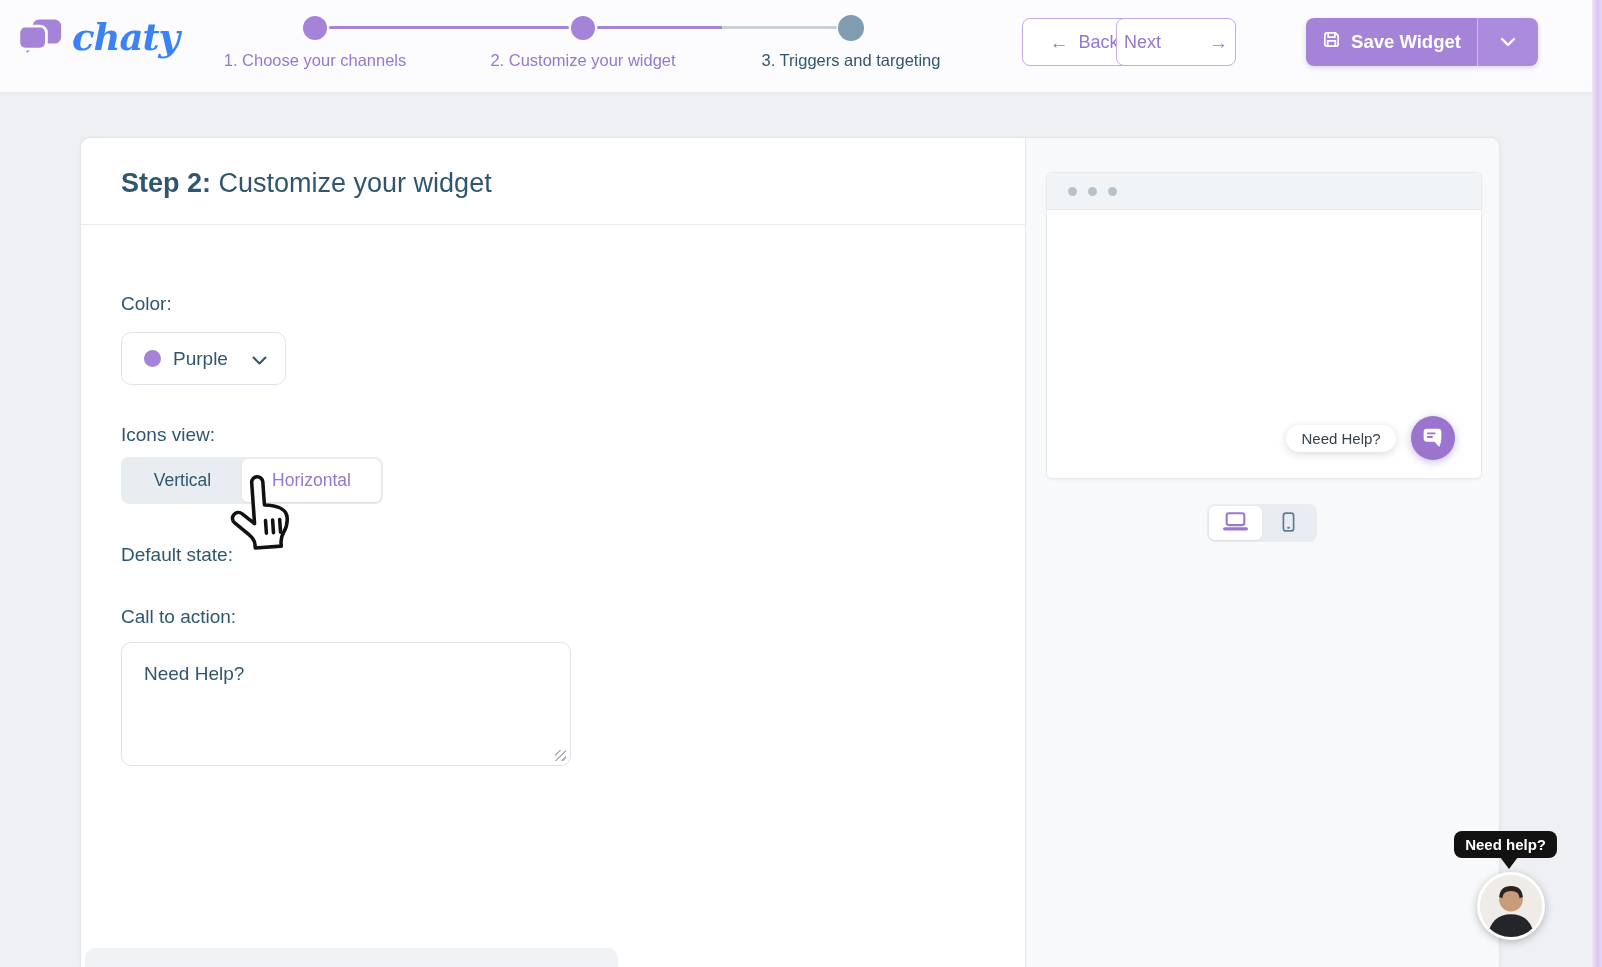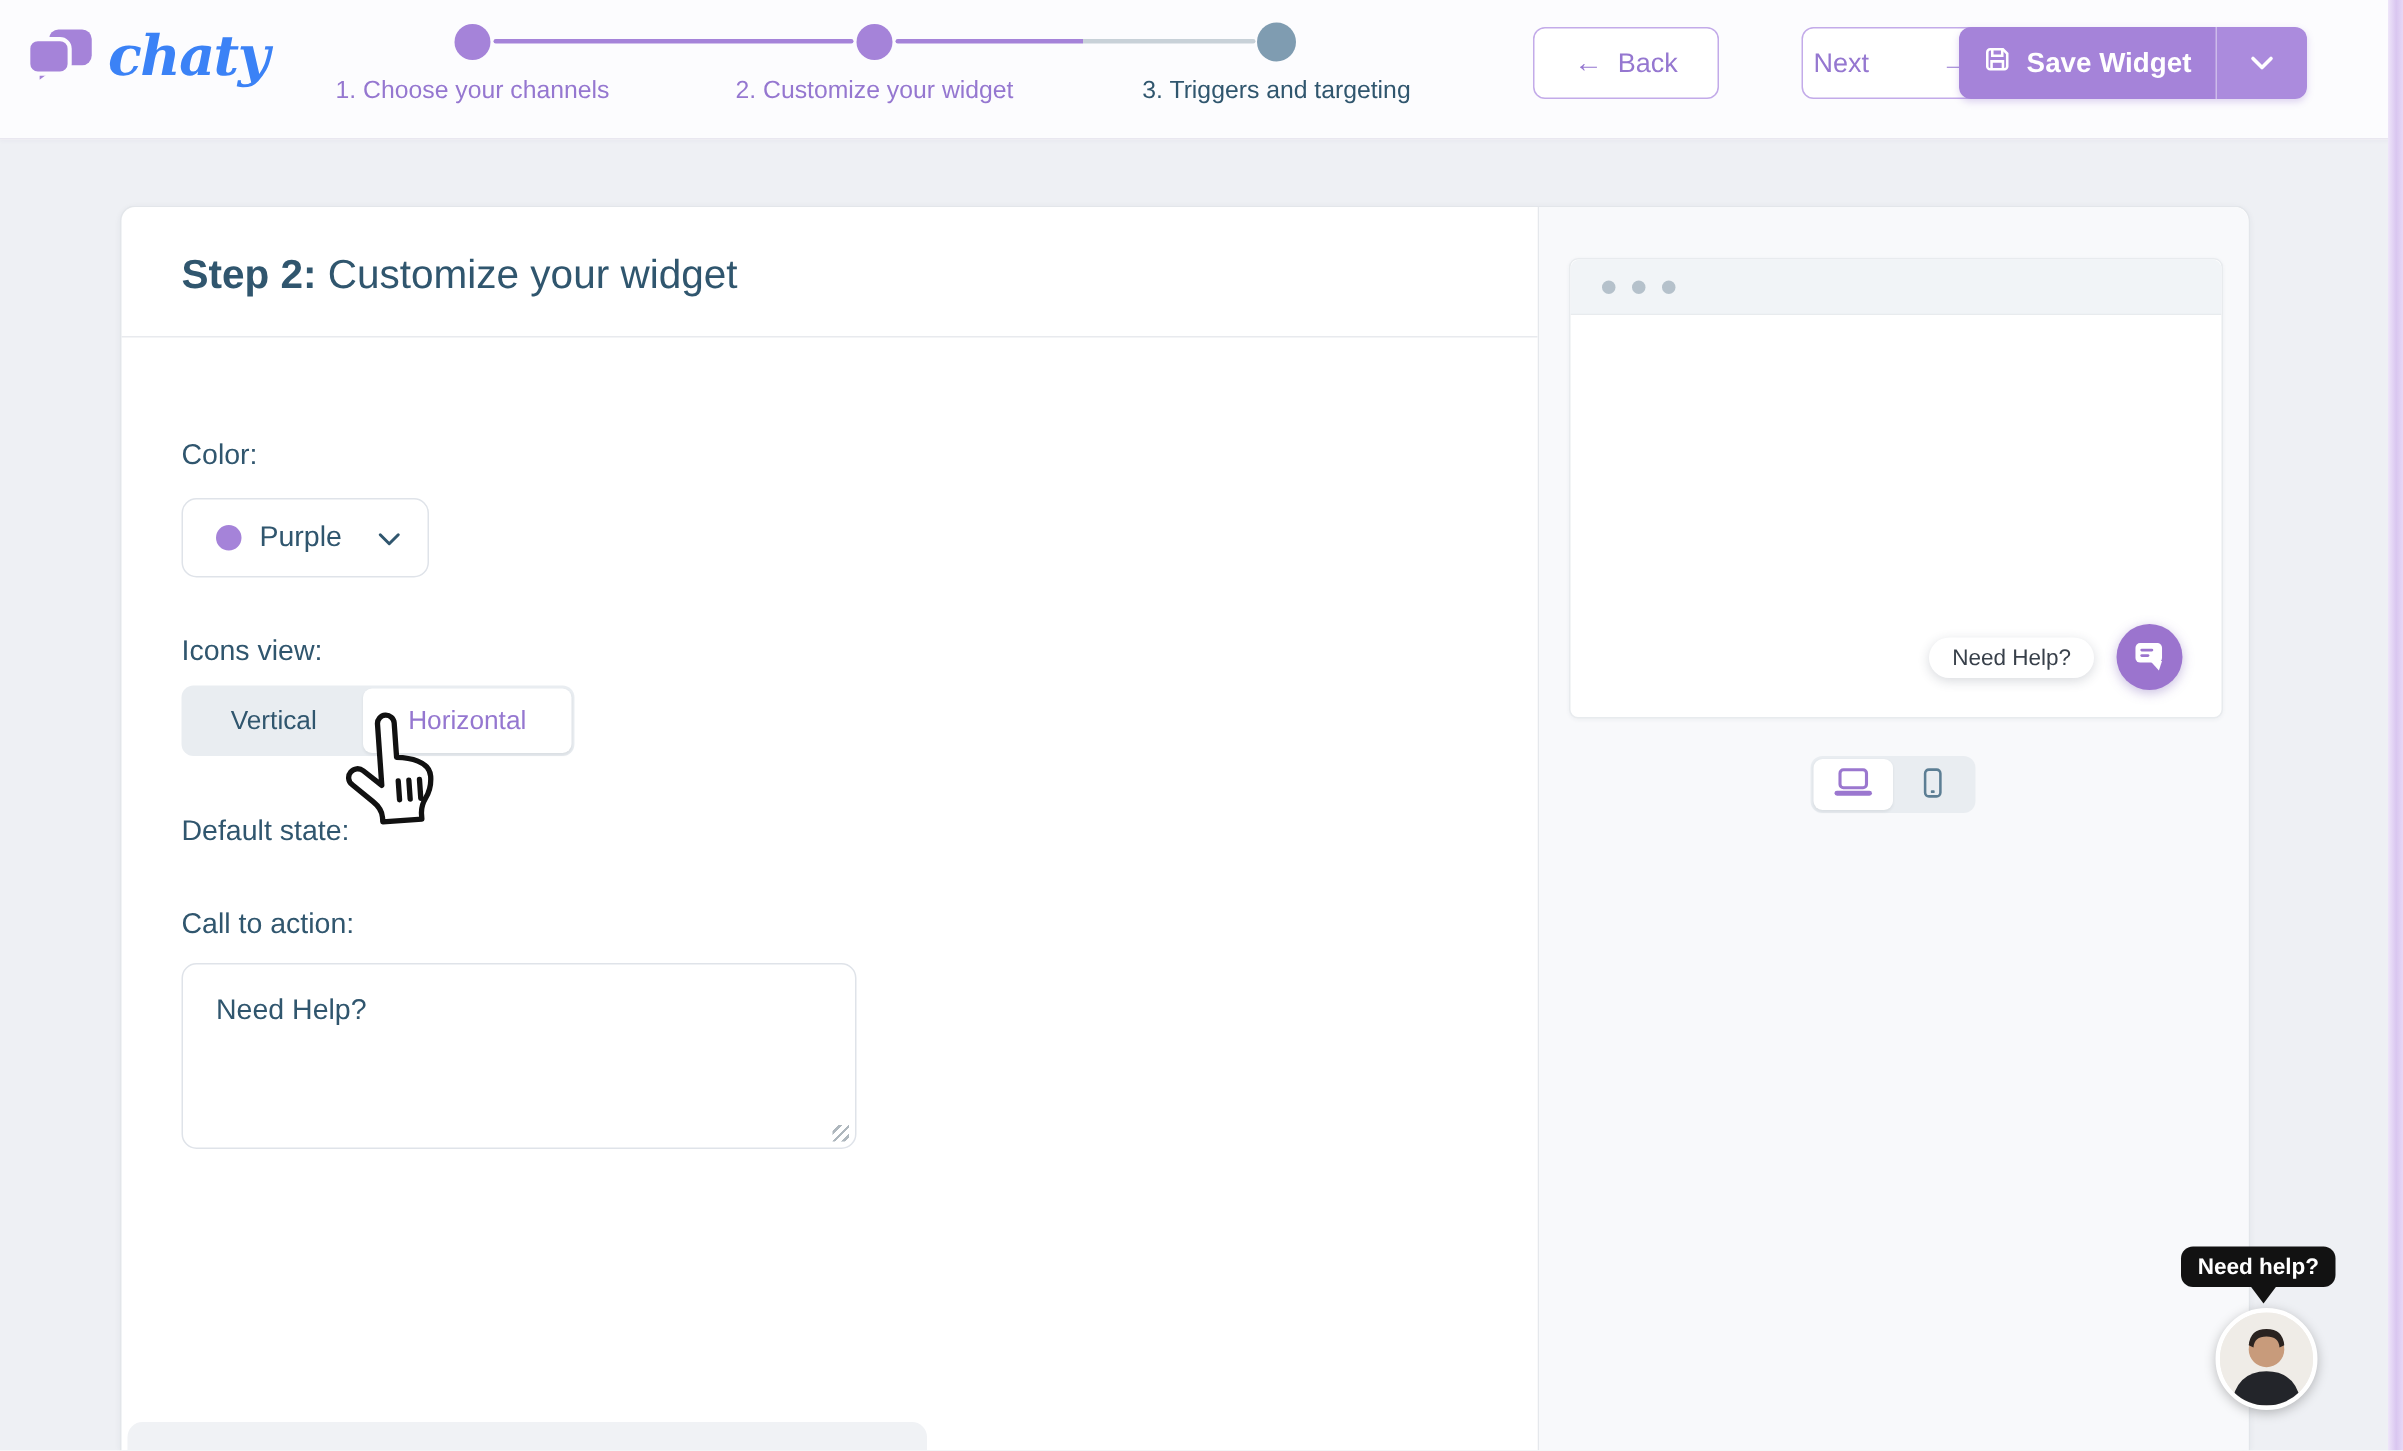--- a/index.html
+++ b/index.html
@@ -132,21 +132,21 @@
     <span class="step-dot dot-slate" style="left:838px;"></span>
     <span class="step-label lbl-purple" style="left:315px;">1. Choose your channels</span>
     <span class="step-label lbl-purple" style="left:583px;">2. Customize your widget</span>
     <span class="step-label lbl-dark" style="left:851px;">3. Triggers and targeting</span>
   </nav>
 
   <button class="btn-outline" style="left:1022px; width:124px;">
     <span class="arrow-glyph">←</span>
     <span>Back</span>
   </button>
-  <button class="btn-outline" style="left:1201px; width:120px;gap:48px;">
+  <button class="btn-outline" style="left:1116px; width:120px;gap:48px;">
     <span>Next</span>
     <span class="arrow-glyph">→</span>
   </button>
 
   <div class="save-split">
     <button class="save-main">
       <span>
         <svg width="19" height="19" viewBox="0 0 20 20">
           <path d="M3 5 a2 2 0 0 1 2-2 h9 l3 3 v9 a2 2 0 0 1 -2 2 H5 a2 2 0 0 1 -2 -2 z" fill="none" stroke="#fff" stroke-width="1.8"></path>
           <path d="M6.5 3.2 v4.3 h7 V3.2" fill="none" stroke="#fff" stroke-width="1.8"></path>

